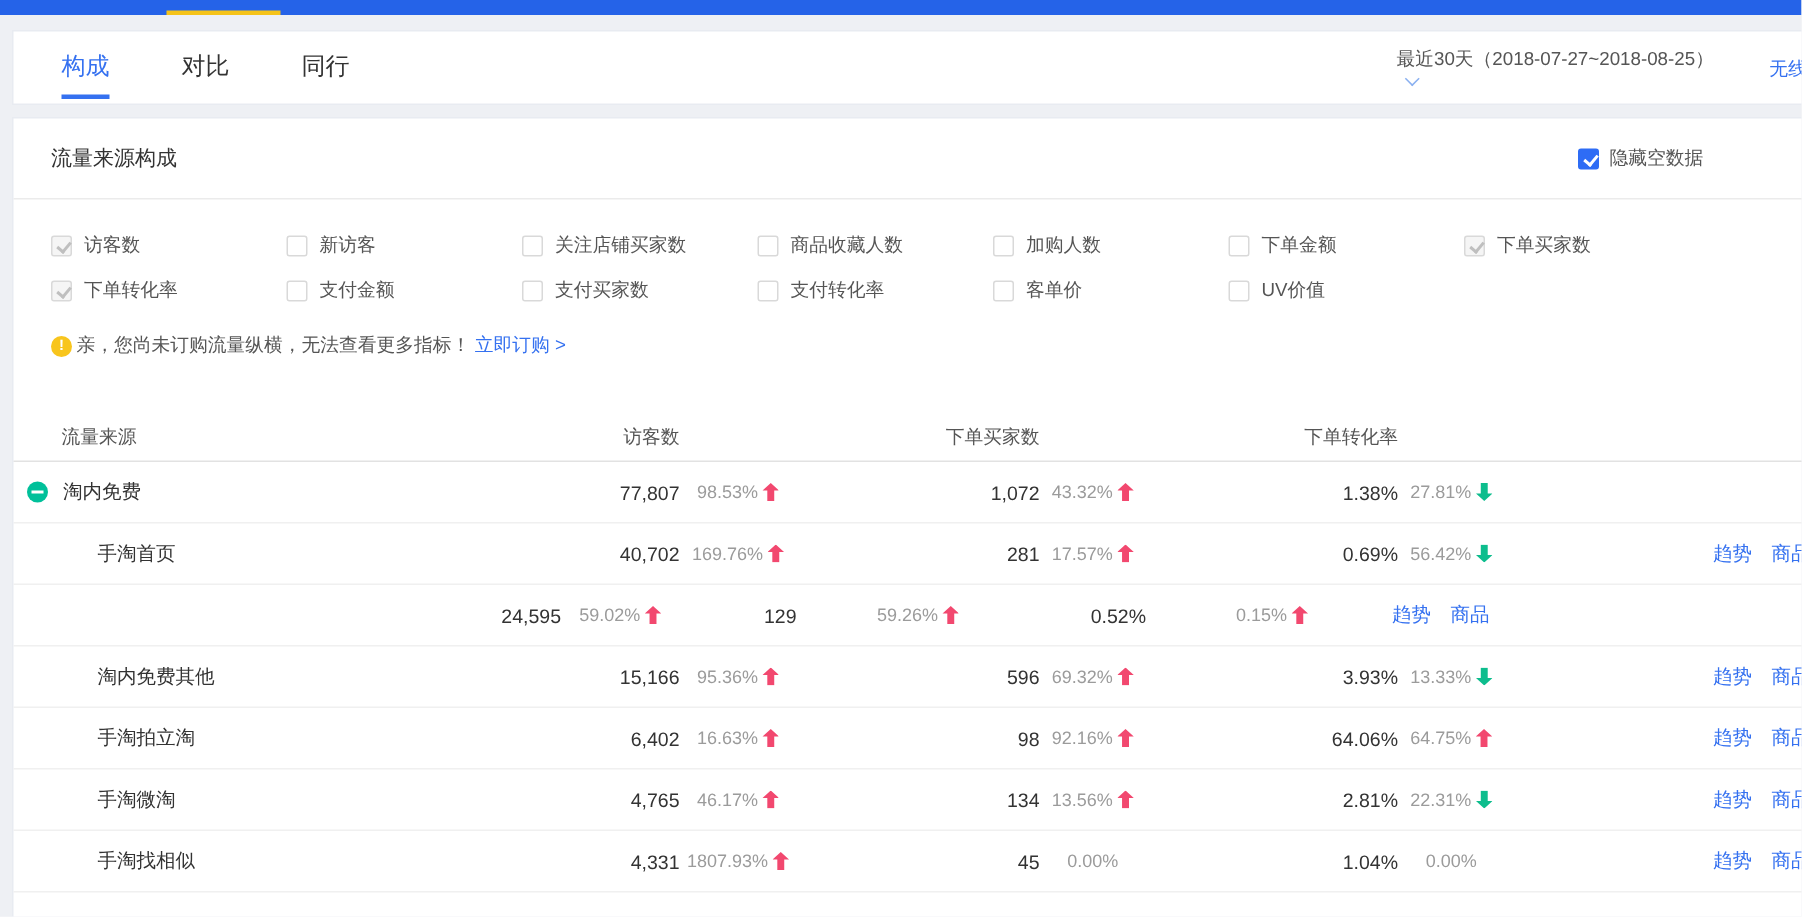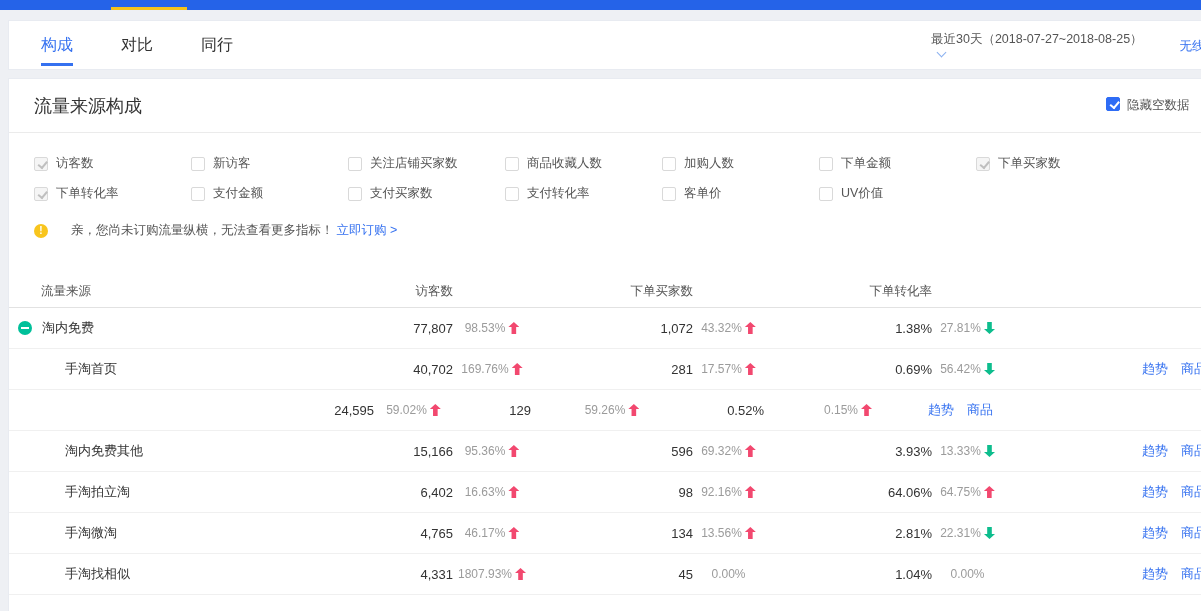--- a/index.html
+++ b/index.html
@@ -22,22 +22,22 @@
   .tab.active { color:#3571f0; }
   .tab.active::after { content:''; position:absolute; left:0; right:0; bottom:3px; height:3px; background:#3571f0; }
   .tabs-right { position:absolute; left:922px; top:0; height:50px; display:flex; align-items:center;
     font-size:12.5px; color:#555; }
   .chev { width:7px; height:7px; border-right:1.5px solid #8ab0f0; border-bottom:1.5px solid #8ab0f0;
     transform:rotate(45deg); display:inline-block; margin-left:7px; margin-bottom:3px; }
   .terminal { color:#3571f0; margin-left:24px; cursor:pointer; white-space:nowrap; }
 
   
   .panel-head { height:54px; border-bottom:1px solid #ebebeb; position:relative; display:flex; align-items:center; }
-  .panel-title { padding-left:25px; font-size:18px; color:#333; }
-  .hide-empty { position:absolute; left:1097px; display:flex; align-items:flex-start; font-size:12.5px; color:#555; cursor:pointer; }
+  .panel-title { padding-left:25px; font-size:14px; color:#333; }
+  .hide-empty { position:absolute; left:1043px; display:flex; align-items:center; font-size:12.5px; color:#555; cursor:pointer; }
   .hide-empty .lbl { margin-left:7px; }
 
   
   .cb { width:14px; height:14px; border:1px solid #d9d9d9; border-radius:2px; background:#fff;
     position:relative; display:inline-block; flex:none; }
   .cb.checked.disabled { background:#f5f5f5; }
   .cb.checked::after { content:''; position:absolute; left:2.5px; top:3px; width:7px; height:3.5px;
     border-left:2px solid #bfbfbf; border-bottom:2px solid #bfbfbf; transform:rotate(-50deg); }
   .cb.blue { background:#2e6cf5; border-color:#2e6cf5; }
   .cb.blue::after { content:''; position:absolute; left:2.5px; top:3px; width:7px; height:3.5px;
@@ -46,21 +46,21 @@
   
   .metrics { padding:22px 0 0 25px; }
   .m-row { display:grid; grid-template-columns:repeat(7,157px); margin-bottom:13px; }
   .metric { display:flex; align-items:center; font-size:12.5px; color:#555; cursor:pointer; }
   .metric .m-label { margin-left:8px; }
 
   
   .notice { margin:20px 0 0 25px; display:flex; align-items:center; font-size:12.5px; color:#555; }
   .notice-icon { width:14px; height:14px; border-radius:50%; background:#f8c51d; color:#fff;
     font-size:10px; font-weight:bold; text-align:center; line-height:14px; flex:none; }
-  .notice-text { margin-left:23px; }
+  .notice-text { margin-left:3px; }
   .notice-link { color:#3571f0; text-decoration:none; margin-left:3px; cursor:pointer; }
 
   
   .table { margin-top:36px; }
   .thead, .tr { display:grid; grid-template-columns:365px 79px 78px 162px 71px 168px 71px 1fr; align-items:center; }
   .thead { height:33px; border-bottom:1px solid #e2e2e2; font-size:12.5px; color:#555; }
   .th-name { padding-left:32px; }
   .th-num, .td-num { text-align:right; }
   .tr { height:41px; border-bottom:1px solid #f0f0f0; font-size:13px; color:#333; }
   .td-name { display:flex; align-items:center; padding-left:9px; }

